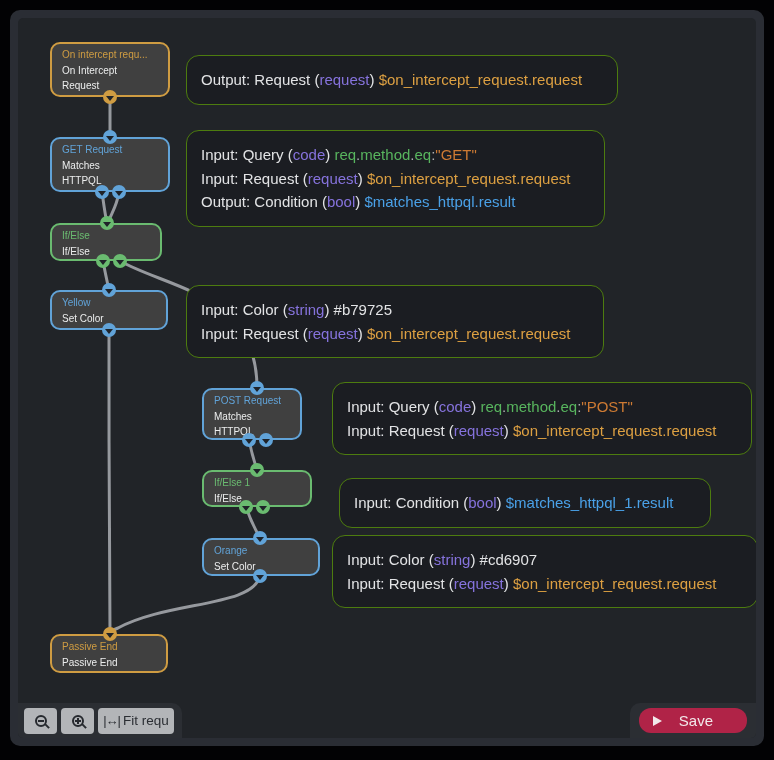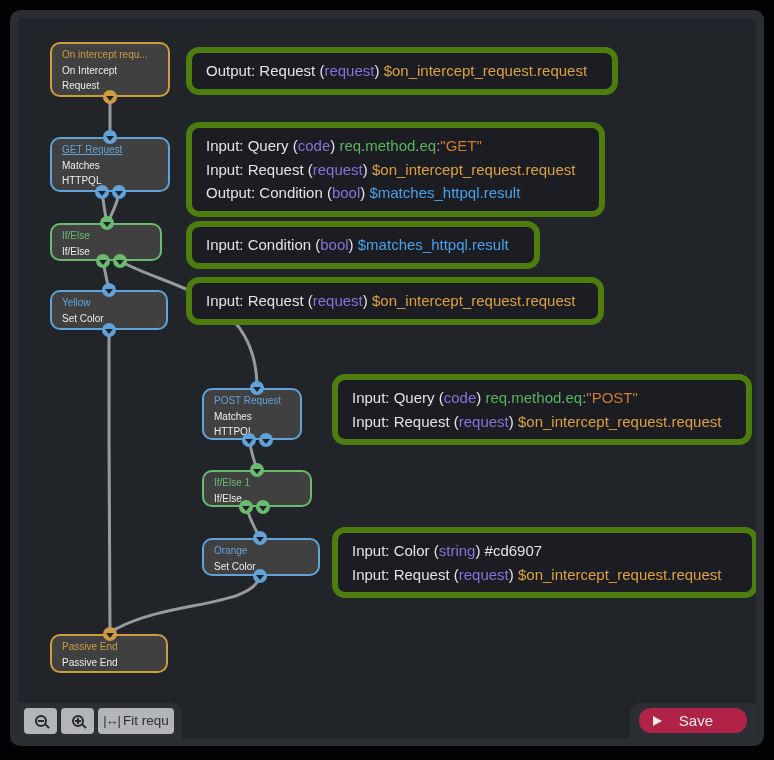--- a/index.html
+++ b/index.html
@@ -6,21 +6,21 @@
   html,body { width:774px; height:760px; background:#020204; overflow:hidden;
     font-family:"Liberation Sans", sans-serif; }
   .frame { position:absolute; left:10px; top:10px; width:754px; height:736px;
     background:#2a2d34; border-radius:10px; }
   #stage { position:absolute; left:8px; top:8px; width:738px; height:720px;
     background:#212428; border-radius:5px; overflow:hidden; }
   #edge-layer { position:absolute; left:0; top:0; z-index:1; }
   #edge-layer path { stroke:#96999e; stroke-width:3; fill:none; stroke-linecap:round; }
 
   .annotation { position:absolute; z-index:2; background:#1b1d22;
-    border:6px solid #4d7c0f; border-radius:13px; padding:6px 14px; }
+    border:1px solid #4d7c0f; border-radius:13px; padding:12px 14px;margin-top:8px; }
   .ann-line { font-size:15px; line-height:23.5px; white-space:nowrap; }
   .tk-plain { color:#e2e3e5; }
   .tk-type { color:#8673dd; }
   .tk-var_orange { color:#dda042; }
   .tk-var_blue { color:#4aa1e8; }
   .tk-code { color:#58b55e; }
   .tk-dim { color:#aeb0b4; }
   .tk-string { color:#cd7a33; }
 
   .node { position:absolute; z-index:3; background:#404040; border:2px solid;
@@ -103,42 +103,43 @@
       </button>
     </div>
   <div class="annotation" style="left: 168px; top: 29px; width: 432px;">
         <div class="ann-line"><span class="tk-plain">Output: Request (</span><span class="tk-type">request</span><span class="tk-plain">) </span><span class="tk-var_orange">$on_intercept_request.request</span></div>
       </div>
       <div class="annotation" style="left: 168px; top: 104px; width: 419px;">
         <div class="ann-line"><span class="tk-plain">Input: Query (</span><span class="tk-type">code</span><span class="tk-plain">) </span><span class="tk-code">req</span><span class="tk-dim">.</span><span class="tk-code">method</span><span class="tk-dim">.</span><span class="tk-code">eq</span><span class="tk-dim">:</span><span class="tk-string">"GET"</span></div>
         <div class="ann-line"><span class="tk-plain">Input: Request (</span><span class="tk-type">request</span><span class="tk-plain">) </span><span class="tk-var_orange">$on_intercept_request.request</span></div>
         <div class="ann-line"><span class="tk-plain">Output: Condition (</span><span class="tk-type">bool</span><span class="tk-plain">) </span><span class="tk-var_blue">$matches_httpql.result</span></div>
       </div>
-      <div class="annotation" style="left: 168px; top: 203px; width: 354px;">
-        <div class="ann-line"><span class="tk-plain">Input: Condition (</span><span class="tk-type">bool</span><span class="tk-plain">) </span><span class="tk-var_blue">$matches_httpql.result</span></div>
-      </div>
       <div class="annotation" style="left: 168px; top: 259px; width: 418px;">
+        <div class="ann-line"><span class="tk-plain">Input: Color (</span><span class="tk-type">string</span><span class="tk-plain">) </span><span class="tk-plain">#b79725</span></div>
         <div class="ann-line"><span class="tk-plain">Input: Request (</span><span class="tk-type">request</span><span class="tk-plain">) </span><span class="tk-var_orange">$on_intercept_request.request</span></div>
       </div>
       <div class="annotation" style="left: 314px; top: 356px; width: 420px;">
         <div class="ann-line"><span class="tk-plain">Input: Query (</span><span class="tk-type">code</span><span class="tk-plain">) </span><span class="tk-code">req</span><span class="tk-dim">.</span><span class="tk-code">method</span><span class="tk-dim">.</span><span class="tk-code">eq</span><span class="tk-dim">:</span><span class="tk-string">"POST"</span></div>
         <div class="ann-line"><span class="tk-plain">Input: Request (</span><span class="tk-type">request</span><span class="tk-plain">) </span><span class="tk-var_orange">$on_intercept_request.request</span></div>
+      </div>
+      <div class="annotation" style="left: 321px; top: 452px; width: 372px;">
+        <div class="ann-line"><span class="tk-plain">Input: Condition (</span><span class="tk-type">bool</span><span class="tk-plain">) </span><span class="tk-var_blue">$matches_httpql_1.result</span></div>
       </div>
       <div class="annotation" style="left: 314px; top: 509px; width: 426px;">
         <div class="ann-line"><span class="tk-plain">Input: Color (</span><span class="tk-type">string</span><span class="tk-plain">) </span><span class="tk-plain">#cd6907</span></div>
         <div class="ann-line"><span class="tk-plain">Input: Request (</span><span class="tk-type">request</span><span class="tk-plain">) </span><span class="tk-var_orange">$on_intercept_request.request</span></div>
       </div>
       <div class="node" style="left: 32px; top: 24px; width: 120px; height: 55px; border-color: rgb(207, 156, 66);">
         <div class="node-label" style="color: rgb(207, 156, 66);">On intercept requ...</div>
         <div class="node-name">On Intercept
 Request</div>
       </div>
       <div class="port" style="left: 85px; top: 72px; background: rgb(207, 156, 66);"></div>
       <div class="node" style="left: 32px; top: 119px; width: 120px; height: 55px; border-color: rgb(97, 163, 216);">
-        <div class="node-label" style="color: rgb(97, 163, 216); text-decoration: underline;">GET Request</div>
+        <div class="node-label" style="color: rgb(97, 163, 216);">GET Request</div>
         <div class="node-name">Matches
 HTTPQL</div>
       </div>
       <div class="port" style="left: 85px; top: 112px; background: rgb(97, 163, 216);"></div>
       <div class="port" style="left: 77px; top: 167px; background: rgb(97, 163, 216);"></div>
       <div class="port" style="left: 94px; top: 167px; background: rgb(97, 163, 216);"></div>
       <div class="node" style="left: 32px; top: 205px; width: 112px; height: 38px; border-color: rgb(106, 187, 112);">
         <div class="node-label" style="color: rgb(106, 187, 112);">If/Else</div>
         <div class="node-name">If/Else</div>
       </div>

